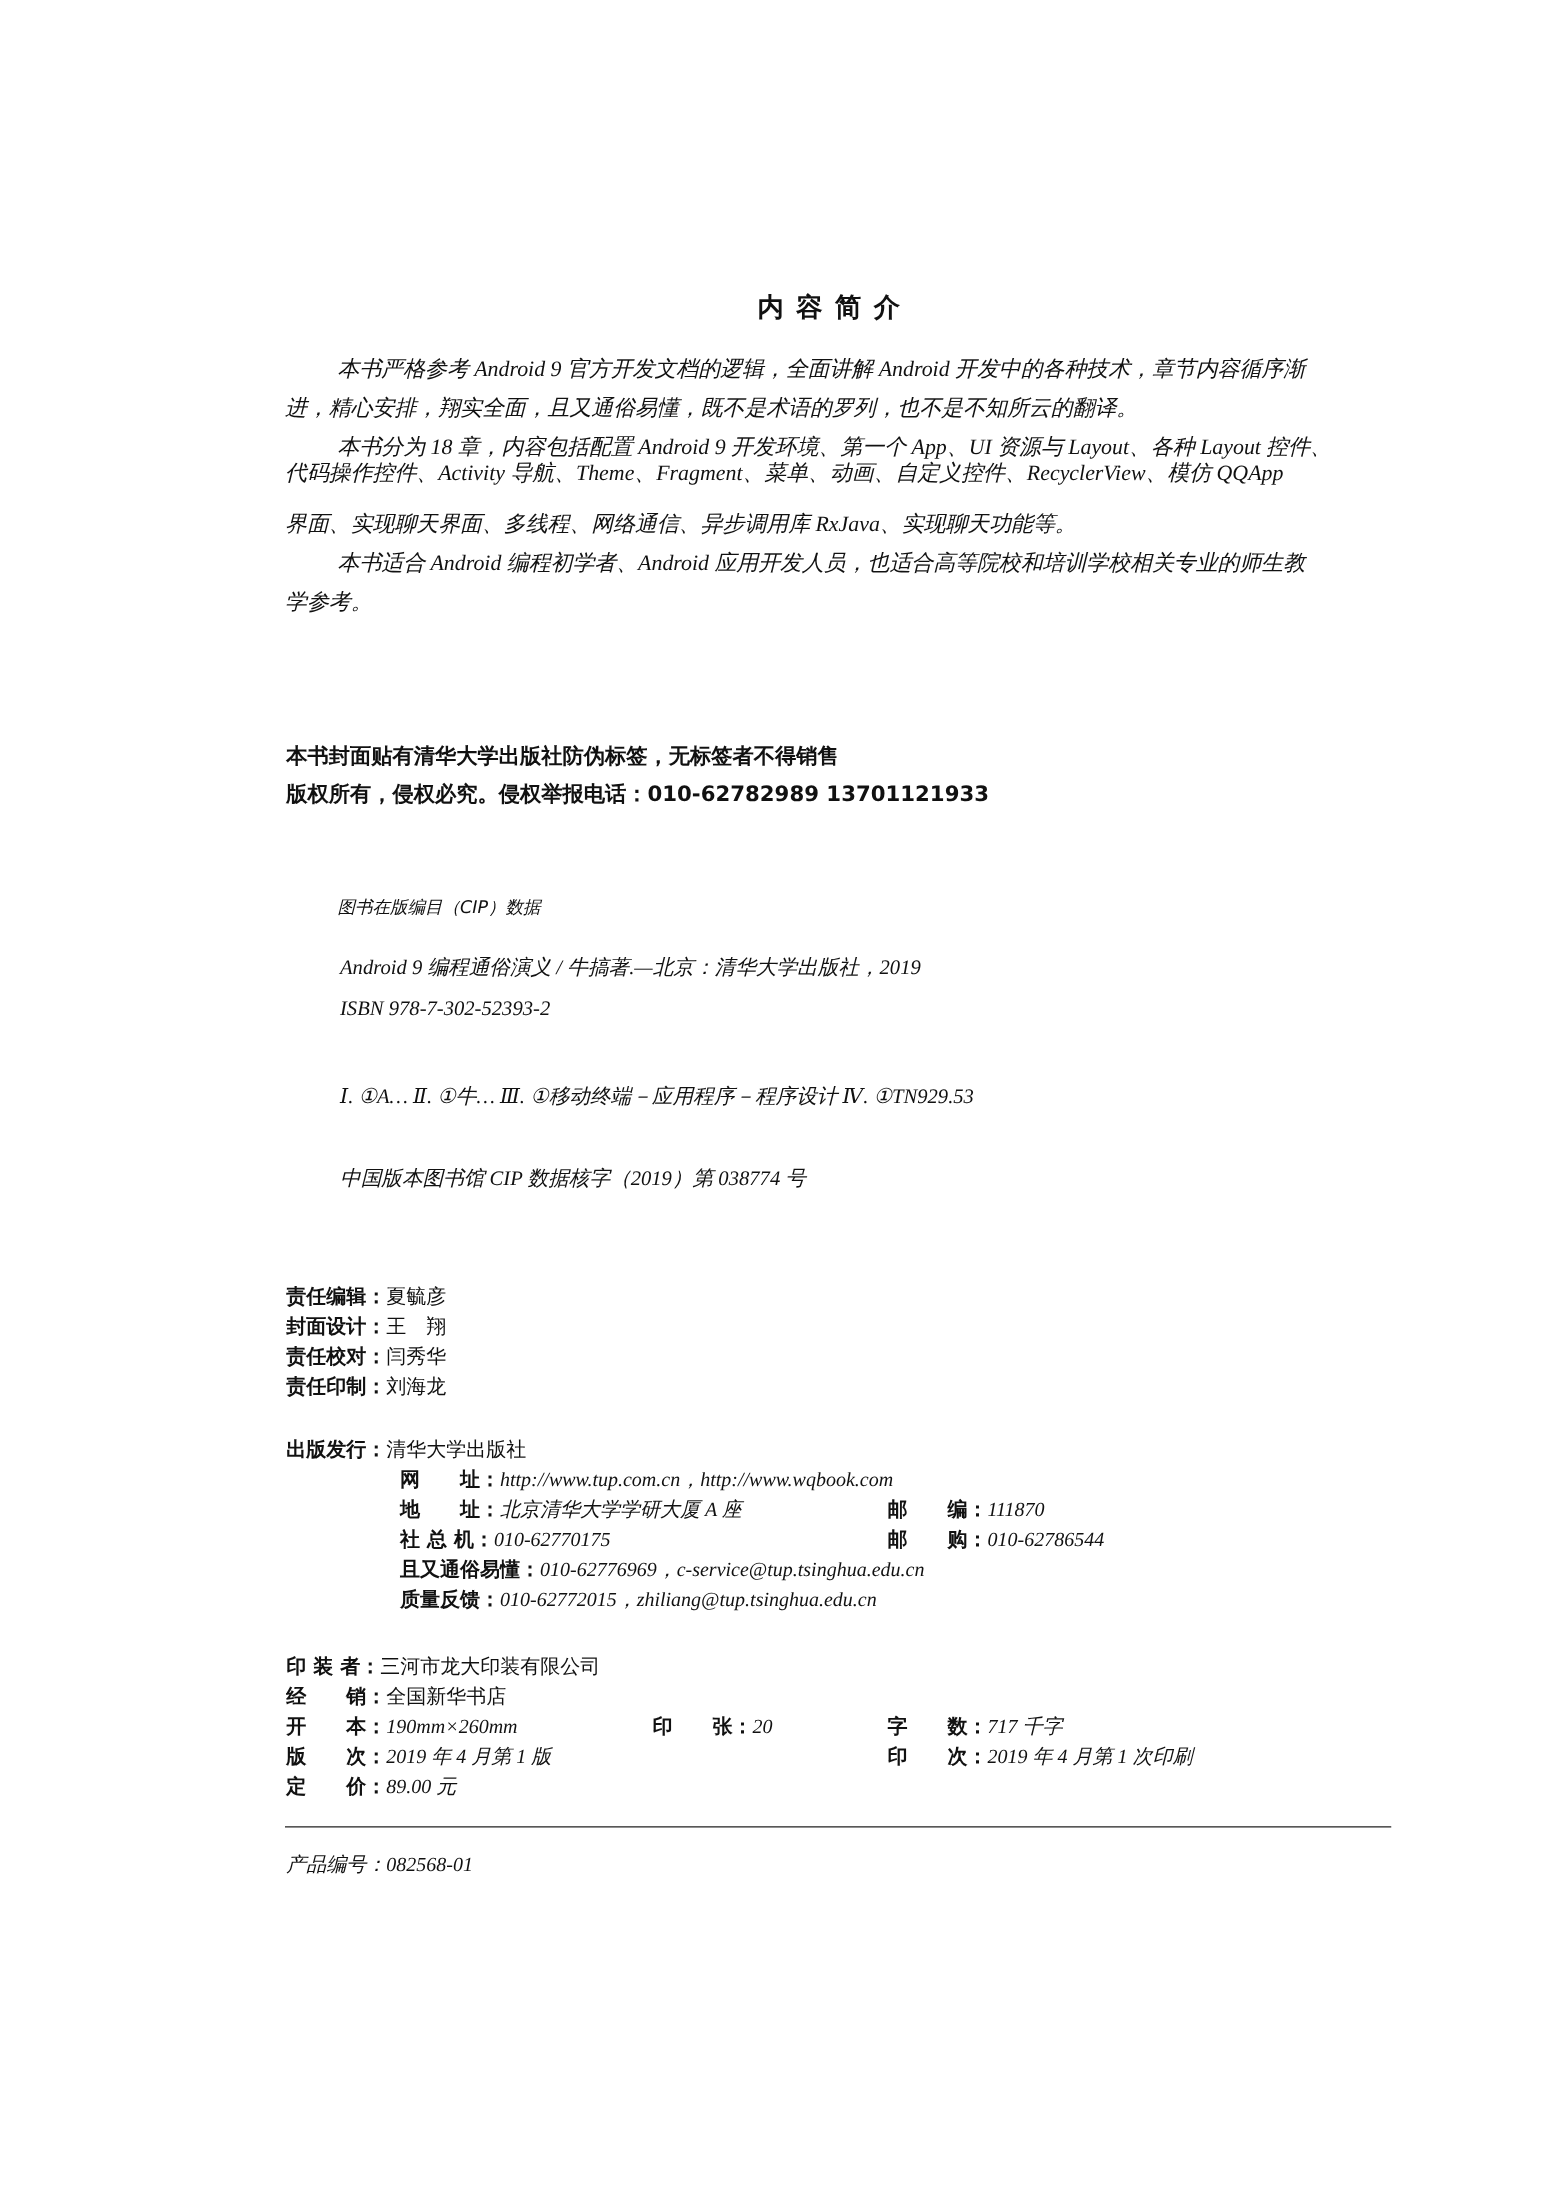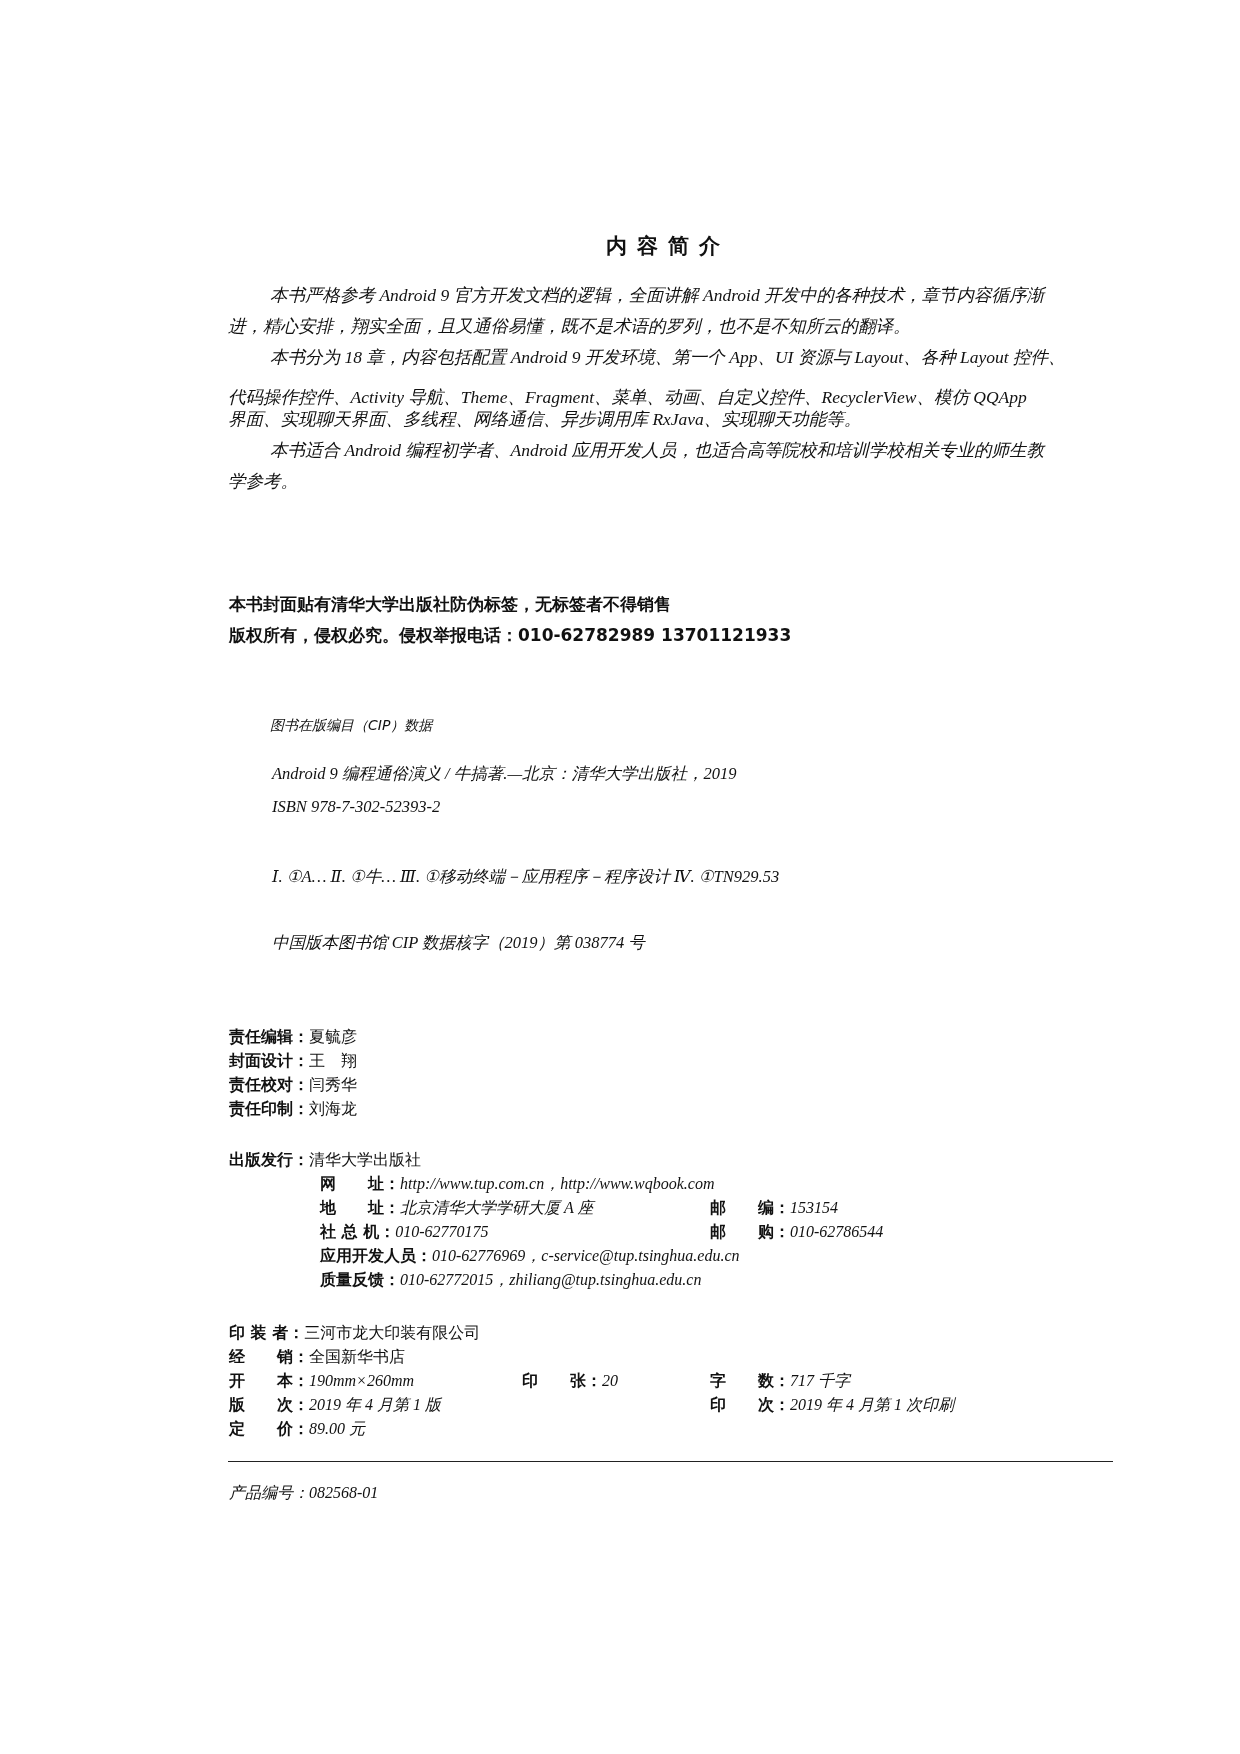--- a/index.html
+++ b/index.html
@@ -20,21 +20,21 @@
   .rule { left: 180px; width: 885px; top: 1461px; height: 0; border-top: 1.5px solid #222; }
 </style>
 </head>
 <body>
 
 <div class="abs title sans">内容简介</div>
 
 <div class="abs para-line indent serif" style="top:280px">本书严格参考 Android 9 官方开发文档的逻辑，全面讲解 Android 开发中的各种技术，章节内容循序渐</div>
 <div class="abs para-line serif" style="top:311px">进，精心安排，翔实全面，且又通俗易懂，既不是术语的罗列，也不是不知所云的翻译。</div>
 <div class="abs para-line indent serif" style="top:342px">本书分为 18 章，内容包括配置 Android 9 开发环境、第一个 App、UI 资源与 Layout、各种 Layout 控件、</div>
-<div class="abs para-line serif" style="top:382px">代码操作控件、Activity  导航、Theme、Fragment、菜单、动画、自定义控件、RecyclerView、模仿  QQApp</div>
+<div class="abs para-line serif" style="top:363px">代码操作控件、Activity  导航、Theme、Fragment、菜单、动画、自定义控件、RecyclerView、模仿  QQApp</div>
 <div class="abs para-line serif" style="top:404px">界面、实现聊天界面、多线程、网络通信、异步调用库 RxJava、实现聊天功能等。</div>
 <div class="abs para-line indent serif" style="top:435px">本书适合 Android 编程初学者、Android 应用开发人员，也适合高等院校和培训学校相关专业的师生教</div>
 <div class="abs para-line serif" style="top:466px">学参考。</div>
 
 <div class="abs notice sans" style="top:593px">本书封面贴有清华大学出版社防伪标签，无标签者不得销售</div>
 <div class="abs notice sans" style="top:624px">版权所有，侵权必究。侵权举报电话：010-62782989   13701121933</div>
 
 <div class="abs cip-head sans" style="top:717px">图书在版编目（CIP）数据</div>
 <div class="abs cip serif" style="top:763px">Android 9 编程通俗演义 / 牛搞著.—北京：清华大学出版社，2019</div>
 <div class="abs cip serif" style="top:797px">ISBN 978-7-302-52393-2</div>
@@ -57,30 +57,30 @@
 <div class="abs pub" style="top:1148px; left:181px">
   <span class="lbl sans">出版发行：</span><span class="sans">清华大学出版社</span>
 </div>
 <div class="abs pub" style="top:1172px; left:272px">
   <span class="lbl sans">网　　址：</span><span class="serif">http://www.tup.com.cn，http://www.wqbook.com</span>
 </div>
 <div class="abs pub" style="top:1196px; left:272px">
   <span class="lbl sans">地　　址：</span><span class="serif">北京清华大学学研大厦 A 座</span>
 </div>
 <div class="abs pub" style="top:1196px; left:662px">
-  <span class="lbl sans">邮　　编：</span><span class="serif">153154</span>
+  <span class="lbl sans">邮　　编：</span><span class="serif">111870</span>
 </div>
 <div class="abs pub" style="top:1220px; left:272px">
   <span class="lbl sans">社 总 机：</span><span class="serif">010-62770175</span>
 </div>
 <div class="abs pub" style="top:1220px; left:662px">
   <span class="lbl sans">邮　　购：</span><span class="serif">010-62786544</span>
 </div>
 <div class="abs pub" style="top:1244px; left:272px">
-  <span class="lbl sans">应用开发人员：</span><span class="serif">010-62776969，c-service@tup.tsinghua.edu.cn</span>
+  <span class="lbl sans">且又通俗易懂：</span><span class="serif">010-62776969，c-service@tup.tsinghua.edu.cn</span>
 </div>
 <div class="abs pub" style="top:1268px; left:272px">
   <span class="lbl sans">质量反馈：</span><span class="serif">010-62772015，zhiliang@tup.tsinghua.edu.cn</span>
 </div>
 
 <div class="abs pub" style="top:1321px; left:181px">
   <span class="lbl sans">印 装 者：</span><span class="sans">三河市龙大印装有限公司</span>
 </div>
 <div class="abs pub" style="top:1345px; left:181px">
   <span class="lbl sans">经　　销：</span><span class="sans">全国新华书店</span>

